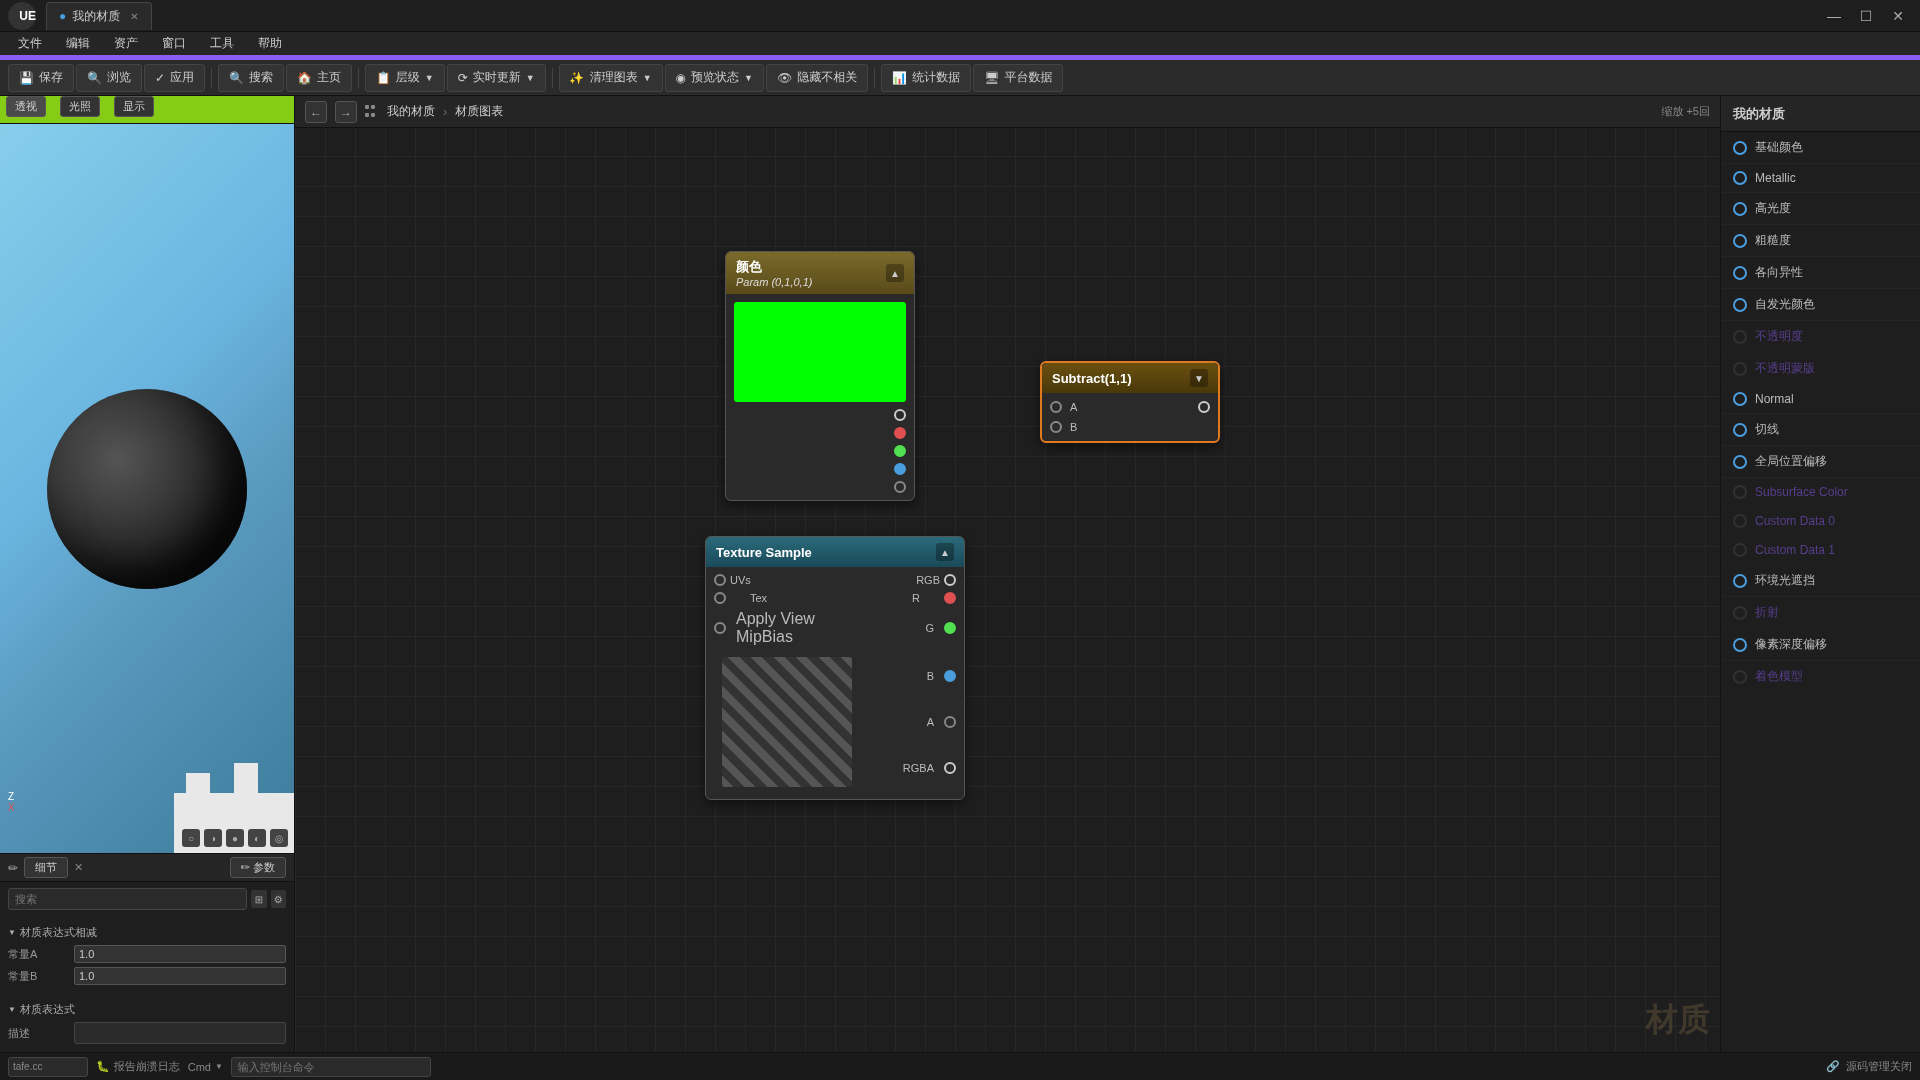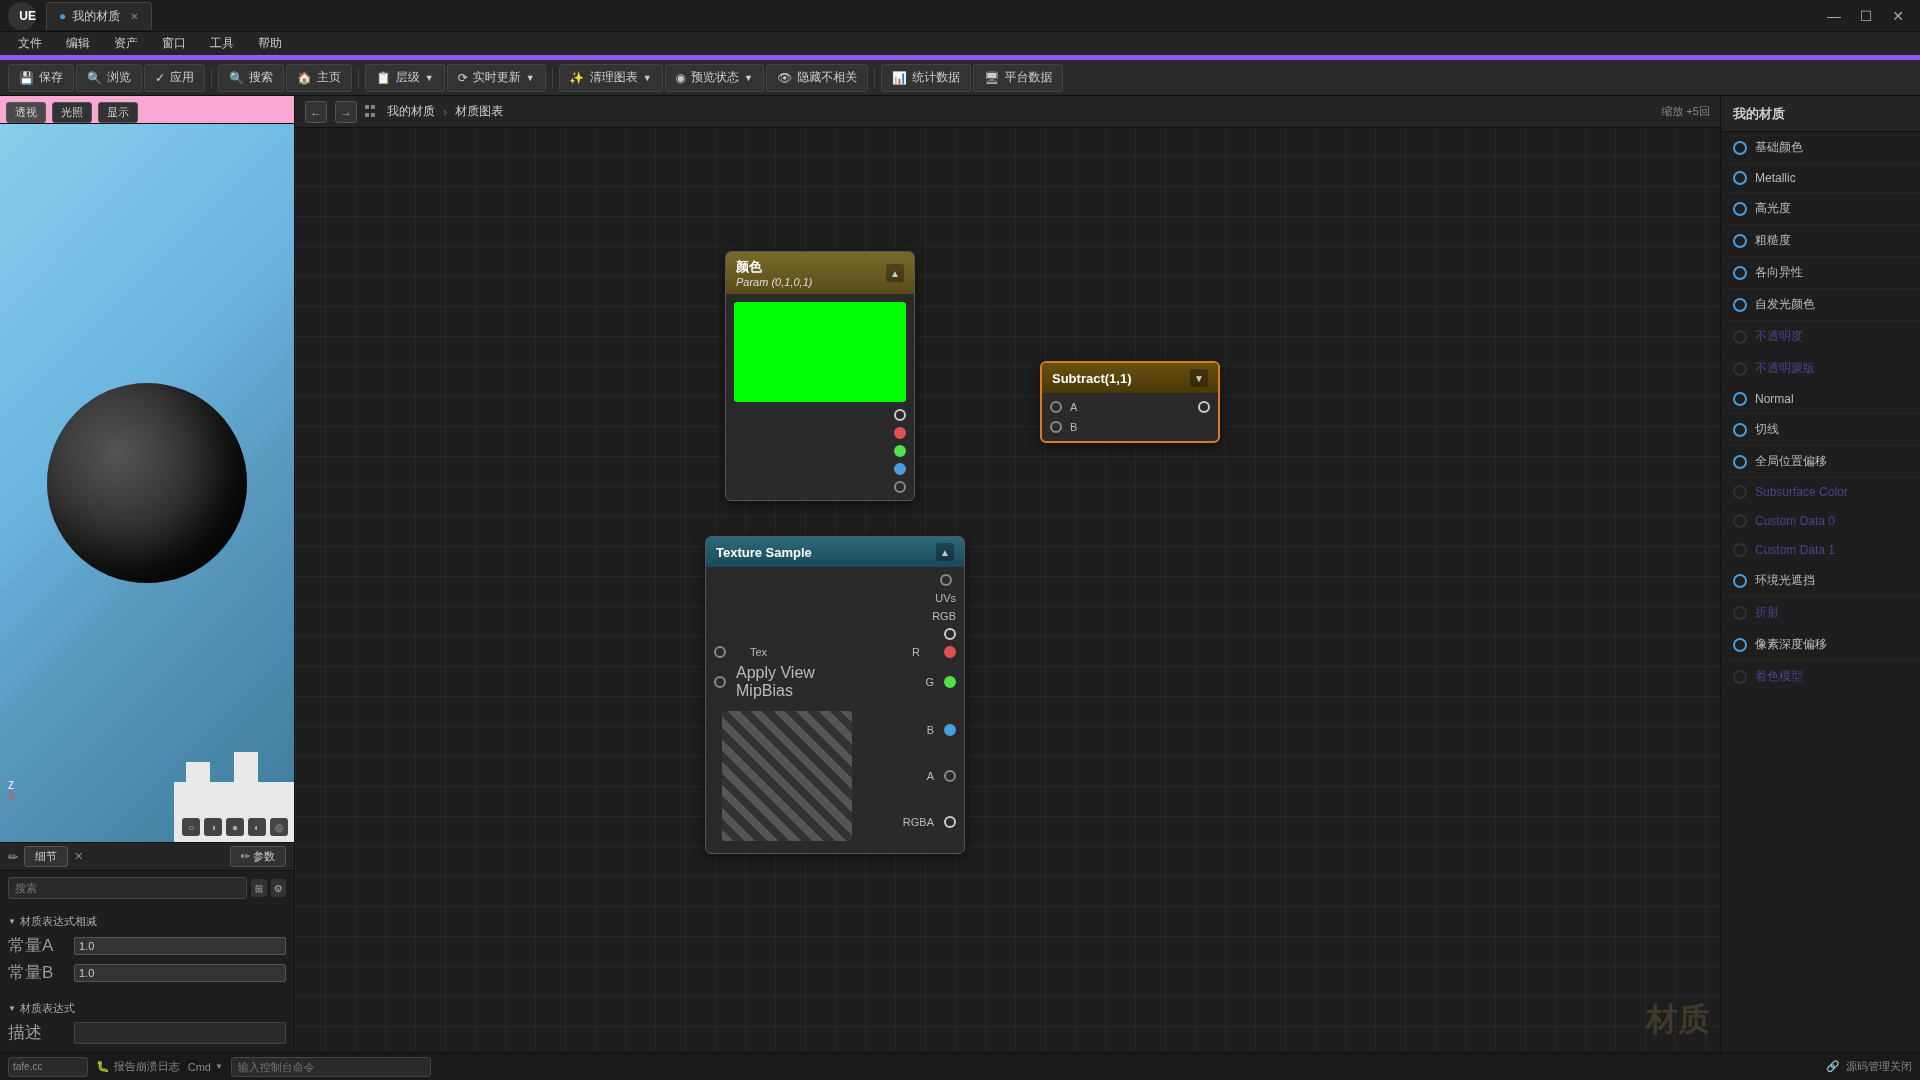--- a/index.html
+++ b/index.html
@@ -125,25 +125,25 @@
       width: 295px;
       background: #1a1a1a;
       border-right: 1px solid #111;
       display: flex;
       flex-direction: column;
     }
 
     
     #viewport-controls {
       height: 28px;
-      background: #f9a8d4;
-      display: flex;
-      align-items: flex-end;
+      background: #84cc16;
+      display: flex;
+      align-items: flex-start;
       padding: 0 6px;
-      gap: 6px;
+      gap: 14px;
       border-bottom: 1px solid #111;
     }
     .vp-btn {
       padding: 2px 8px;
       background: #333;
       border: 1px solid #555;
       border-radius: 3px;
       color: #ccc;
       font-size: 11px;
       cursor: pointer;
@@ -225,21 +225,21 @@
       align-items: center;
       gap: 4px;
     }
     .prop-row {
       display: flex;
       align-items: center;
       padding: 2px 0;
       gap: 6px;
     }
     .prop-label {
-      font-size: 17px;
+      font-size: 11px;
       color: #999;
       width: 60px;
       flex-shrink: 0;
     }
     .prop-input {
       flex: 1;
       height: 18px;
       background: #333;
       border: 1px solid #555;
       border-radius: 2px;
@@ -789,21 +789,21 @@
         </div>
       </div>
 
       <div id="node-texture" class="node">
         <div class="node-header">
           <div class="node-title">Texture Sample</div>
           <div class="node-collapse">▲</div>
         </div>
         <div class="node-body">
 
-          <div style="display:flex;align-items:flex-end;padding:3px 8px;gap:6px;flex-direction:column;">
+          <div style="display:flex;align-items:center;padding:3px 8px;">
             <div class="pin pin-gray pin-hollow input"></div>
             <span class="node-pin-label node-pin-label-left">UVs</span>
             <span class="node-pin-label">RGB</span>
             <div class="pin pin-white output"></div>
           </div>
           <div style="display:flex;align-items:flex-end;padding:3px 8px;gap:20px;">
             <div class="pin pin-gray pin-hollow input"></div>
             <span class="node-pin-label node-pin-label-left">Tex</span>
             <span class="node-pin-label">R</span>
             <div class="pin pin-red output"></div>

